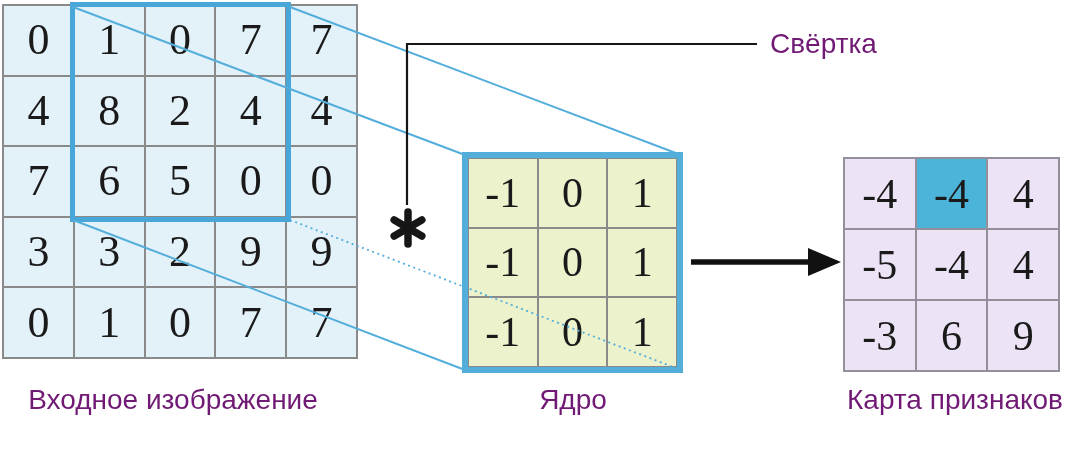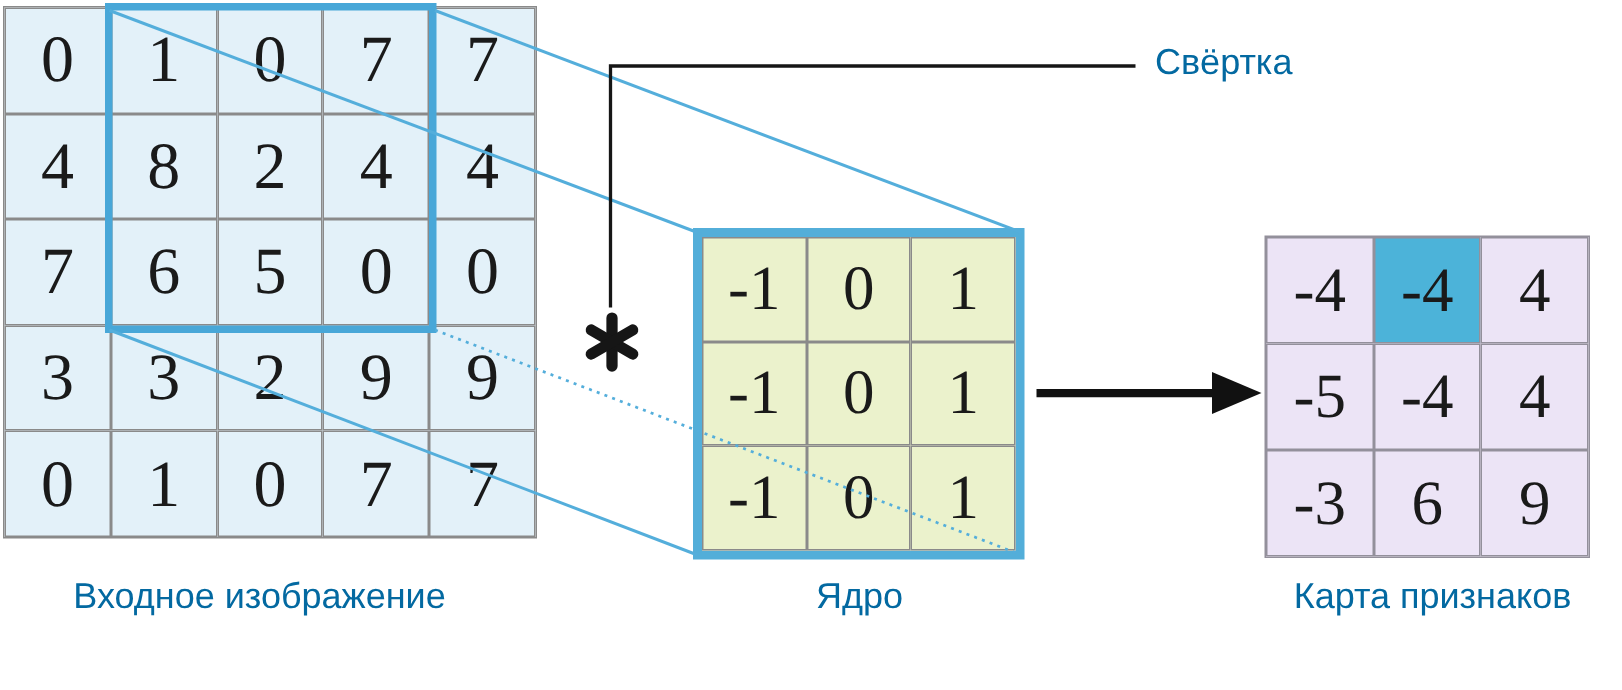--- a/index.html
+++ b/index.html
@@ -37,21 +37,21 @@
   #feature-grid .cell{background:#ece4f6;border-color:#93909b;font-size:42px;}
   #feature-grid .cell.hl-cell{background:#4cb3d9;}
   
   .hl-box{
     position:absolute;left:70px;top:2px;width:221px;height:220px;
     border:5px solid #48a7d8;box-sizing:border-box;z-index:4;
     background:transparent;
   }
   
   .caption{
-    position:absolute;font-size:24px;color:#0369a1;text-align:center;
+    position:absolute;font-size:28px;color:#701a75;text-align:center;
     letter-spacing:0;white-space:nowrap;
   }
   #lbl-input{left:23px;top:384px;width:300px;}
   #lbl-kernel{left:473px;top:384px;width:200px;}
   #lbl-feature{left:835px;top:384px;width:240px;}
   #lbl-conv{left:770px;top:28px;width:200px;text-align:left;}
   
   .overlay{position:absolute;left:0;top:0;z-index:5;pointer-events:none;}
 </style>
 </head>

